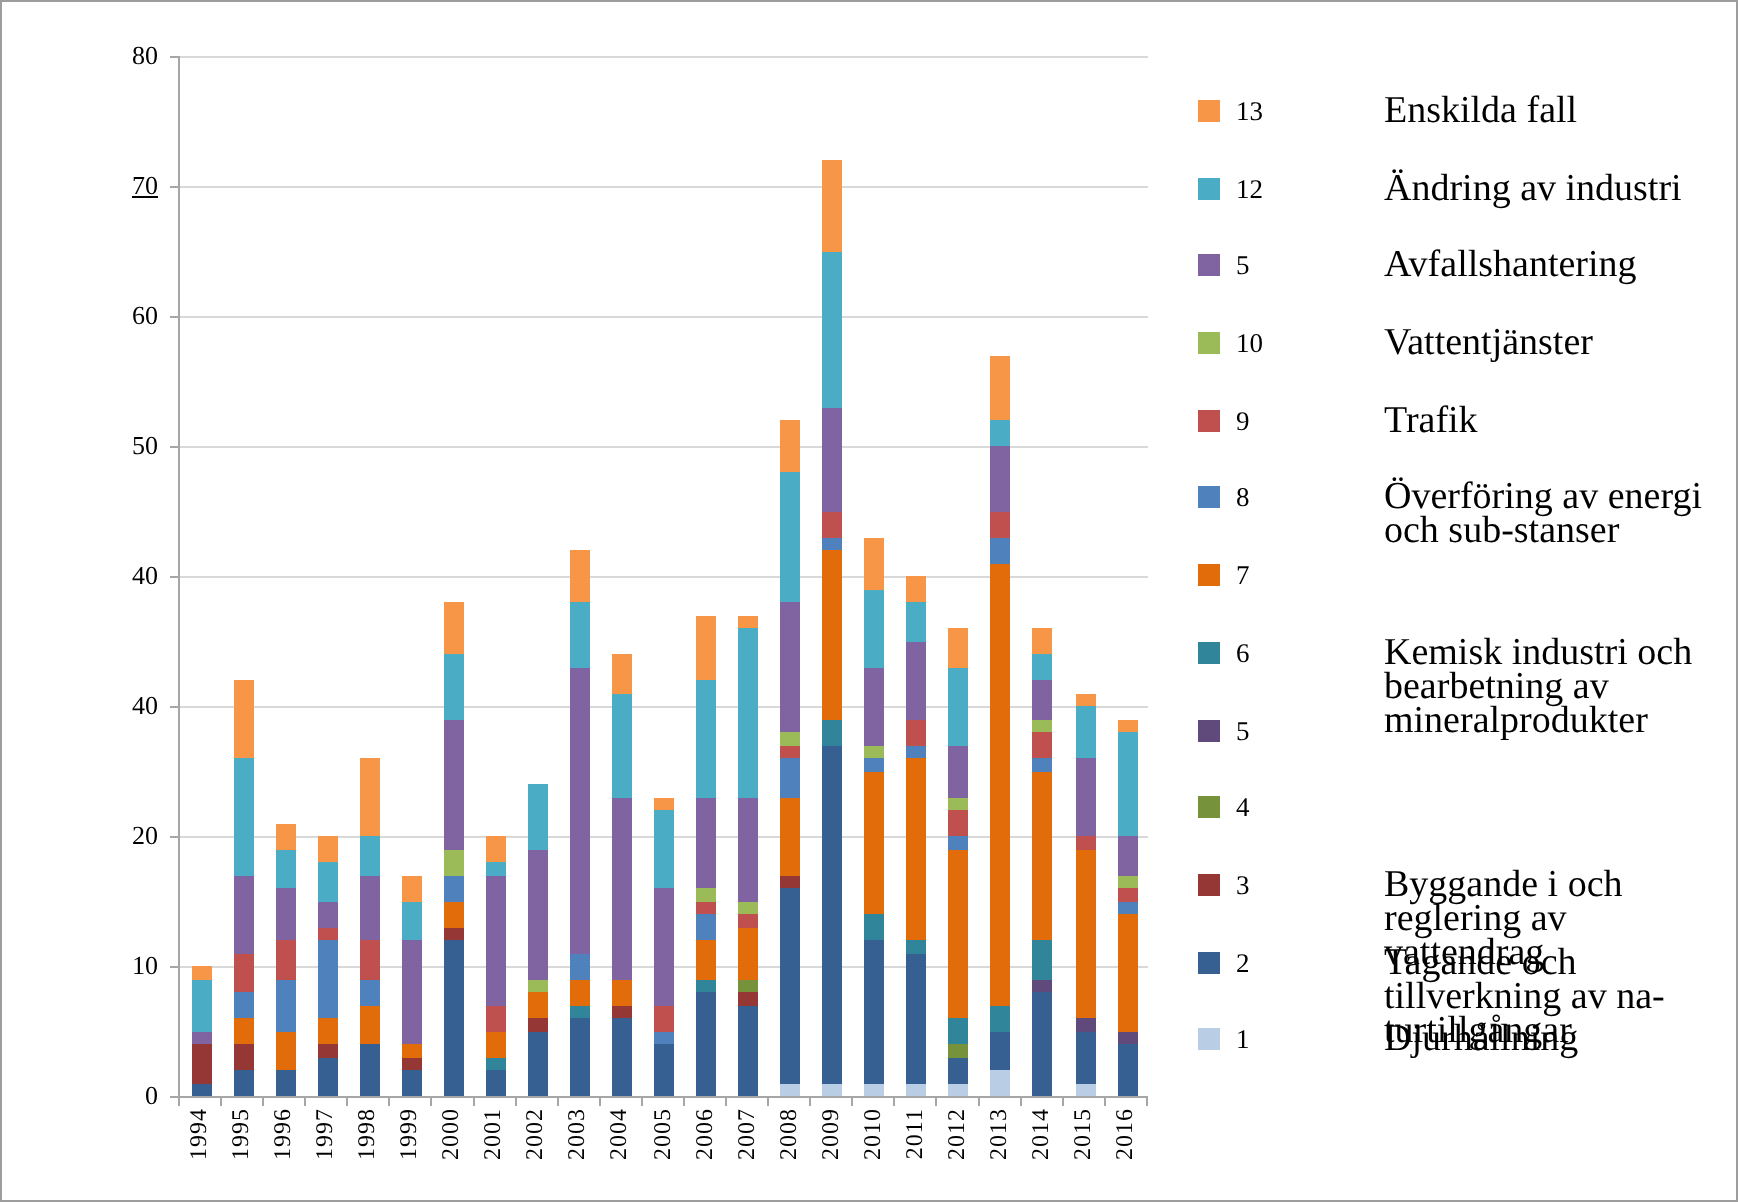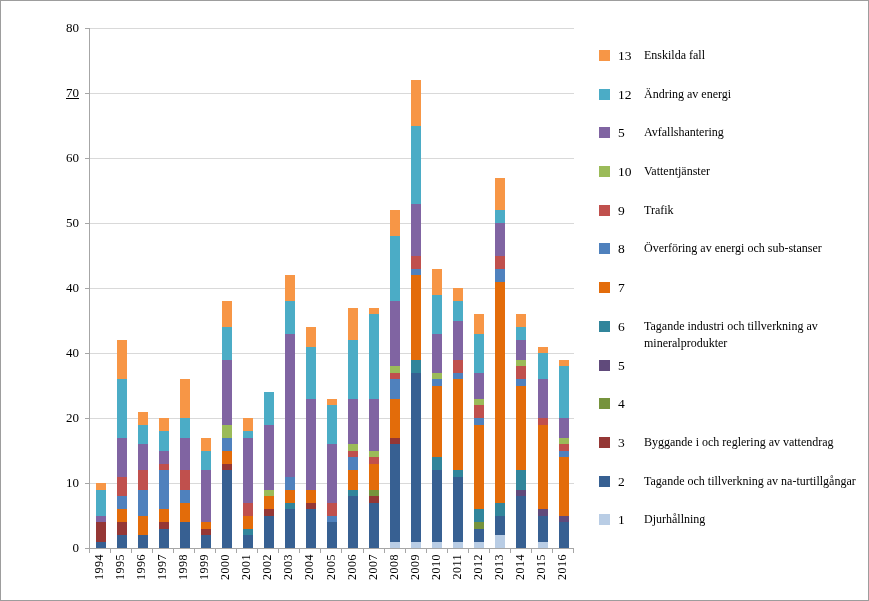--- a/index.html
+++ b/index.html
@@ -20,21 +20,21 @@
   .ylab{position:absolute;left:0;width:78px;text-align:right;font-size:13px;line-height:16px;}
   .xlabels{position:absolute;left:88px;top:553px;width:484px;height:44px;display:flex;}
   .xcell{flex:1 1 0;display:flex;justify-content:center;align-items:flex-start;}
   .xcell span{writing-mode:vertical-lr;text-orientation:sideways;transform:rotate(180deg);
               font-size:12px;white-space:nowrap;letter-spacing:0.5px;}
   
   .legend{position:absolute;left:598px;top:46px;width:258px;}
   .li{display:flex;align-items:flex-start;height:38.7px;}
   .chip{width:11px;height:11px;margin:3px 8px 0 0;flex:0 0 11px;}
   .lnum{width:26px;flex:0 0 26px;font-size:13.5px;line-height:17px;}
-  .llab{flex:1;font-size:12px;line-height:17px;}
+  .llab{flex:1;font-size:19px;line-height:17px;margin-left:48px;}
 </style>
 </head>
 <body>
 
 <div class="figure">
   <div id="yls">
       <div class="ylab" style="top: 539px;">0</div>
       <div class="ylab" style="top: 474px;">10</div>
       <div class="ylab" style="top: 409px;">20</div>
       <div class="ylab" style="top: 344px;">40</div>
@@ -398,21 +398,21 @@
     </div>
   <div class="legend" id="legend">
       <div class="li">
         <div class="chip" style="background: rgb(247, 150, 70);"></div>
         <div class="lnum">13</div>
         <div class="llab">Enskilda fall</div>
       </div>
       <div class="li">
         <div class="chip" style="background: rgb(75, 172, 198);"></div>
         <div class="lnum">12</div>
-        <div class="llab">Ändring av energi</div>
+        <div class="llab">Ändring av industri</div>
       </div>
       <div class="li">
         <div class="chip" style="background: rgb(128, 100, 162);"></div>
         <div class="lnum">5</div>
         <div class="llab">Avfallshantering</div>
       </div>
       <div class="li">
         <div class="chip" style="background: rgb(155, 187, 89);"></div>
         <div class="lnum">10</div>
         <div class="llab">Vattentjänster</div>
@@ -427,21 +427,21 @@
         <div class="lnum">8</div>
         <div class="llab">Överföring av energi och sub-stanser</div>
       </div>
       <div class="li">
         <div class="chip" style="background: rgb(227, 108, 10);"></div>
         <div class="lnum">7</div>
       </div>
       <div class="li">
         <div class="chip" style="background: rgb(49, 133, 155);"></div>
         <div class="lnum">6</div>
-        <div class="llab">Tagande industri och tillverkning av mineralprodukter</div>
+        <div class="llab">Kemisk industri och bearbetning av mineralprodukter</div>
       </div>
       <div class="li">
         <div class="chip" style="background: rgb(96, 74, 123);"></div>
         <div class="lnum">5</div>
       </div>
       <div class="li">
         <div class="chip" style="background: rgb(118, 147, 60);"></div>
         <div class="lnum">4</div>
       </div>
       <div class="li">

